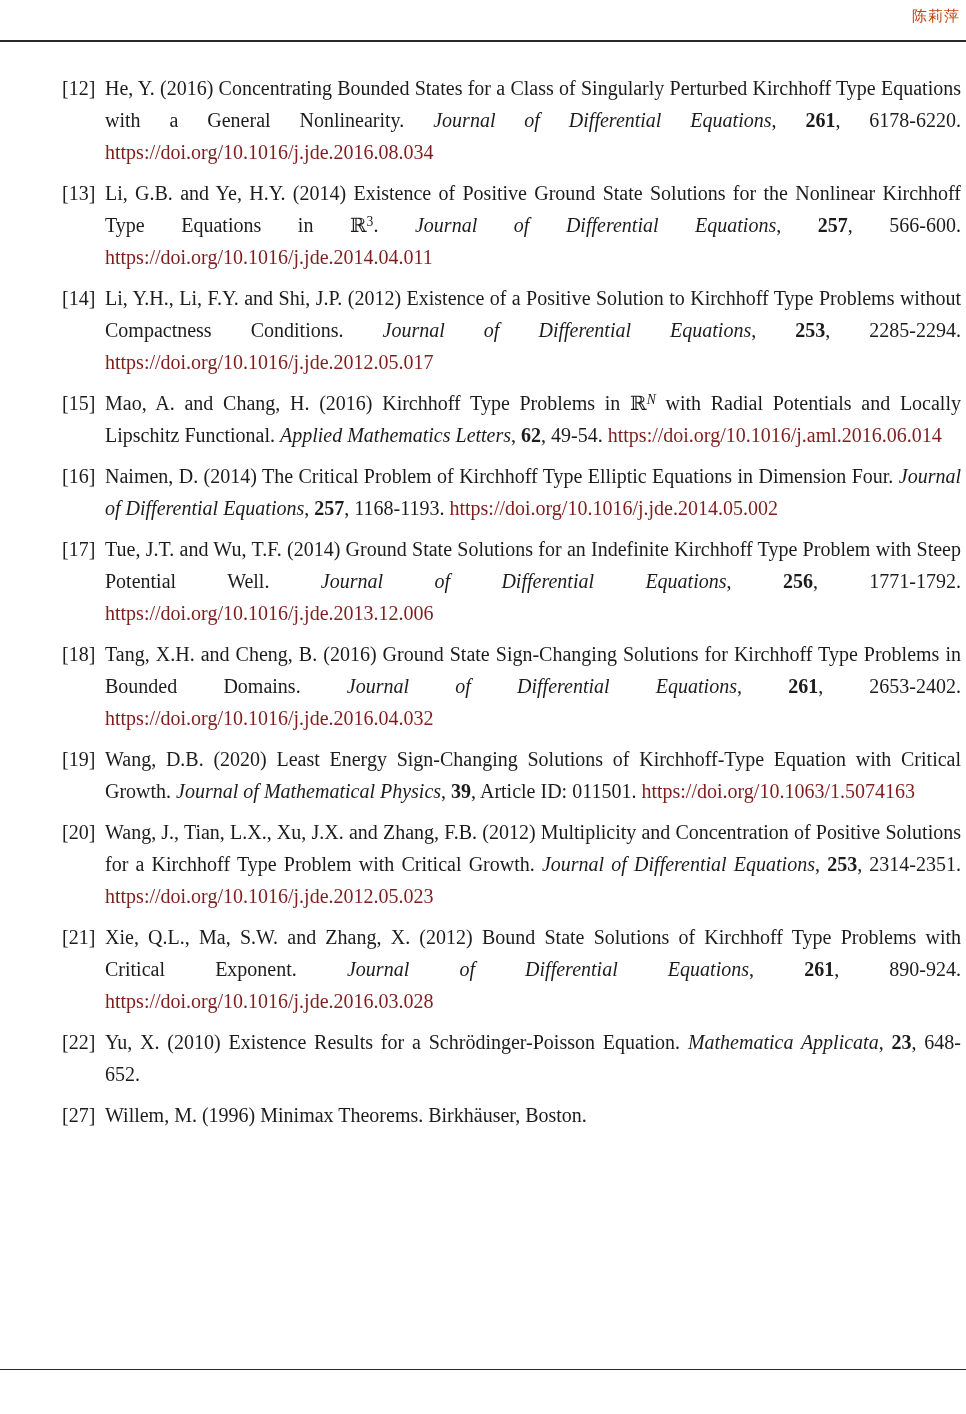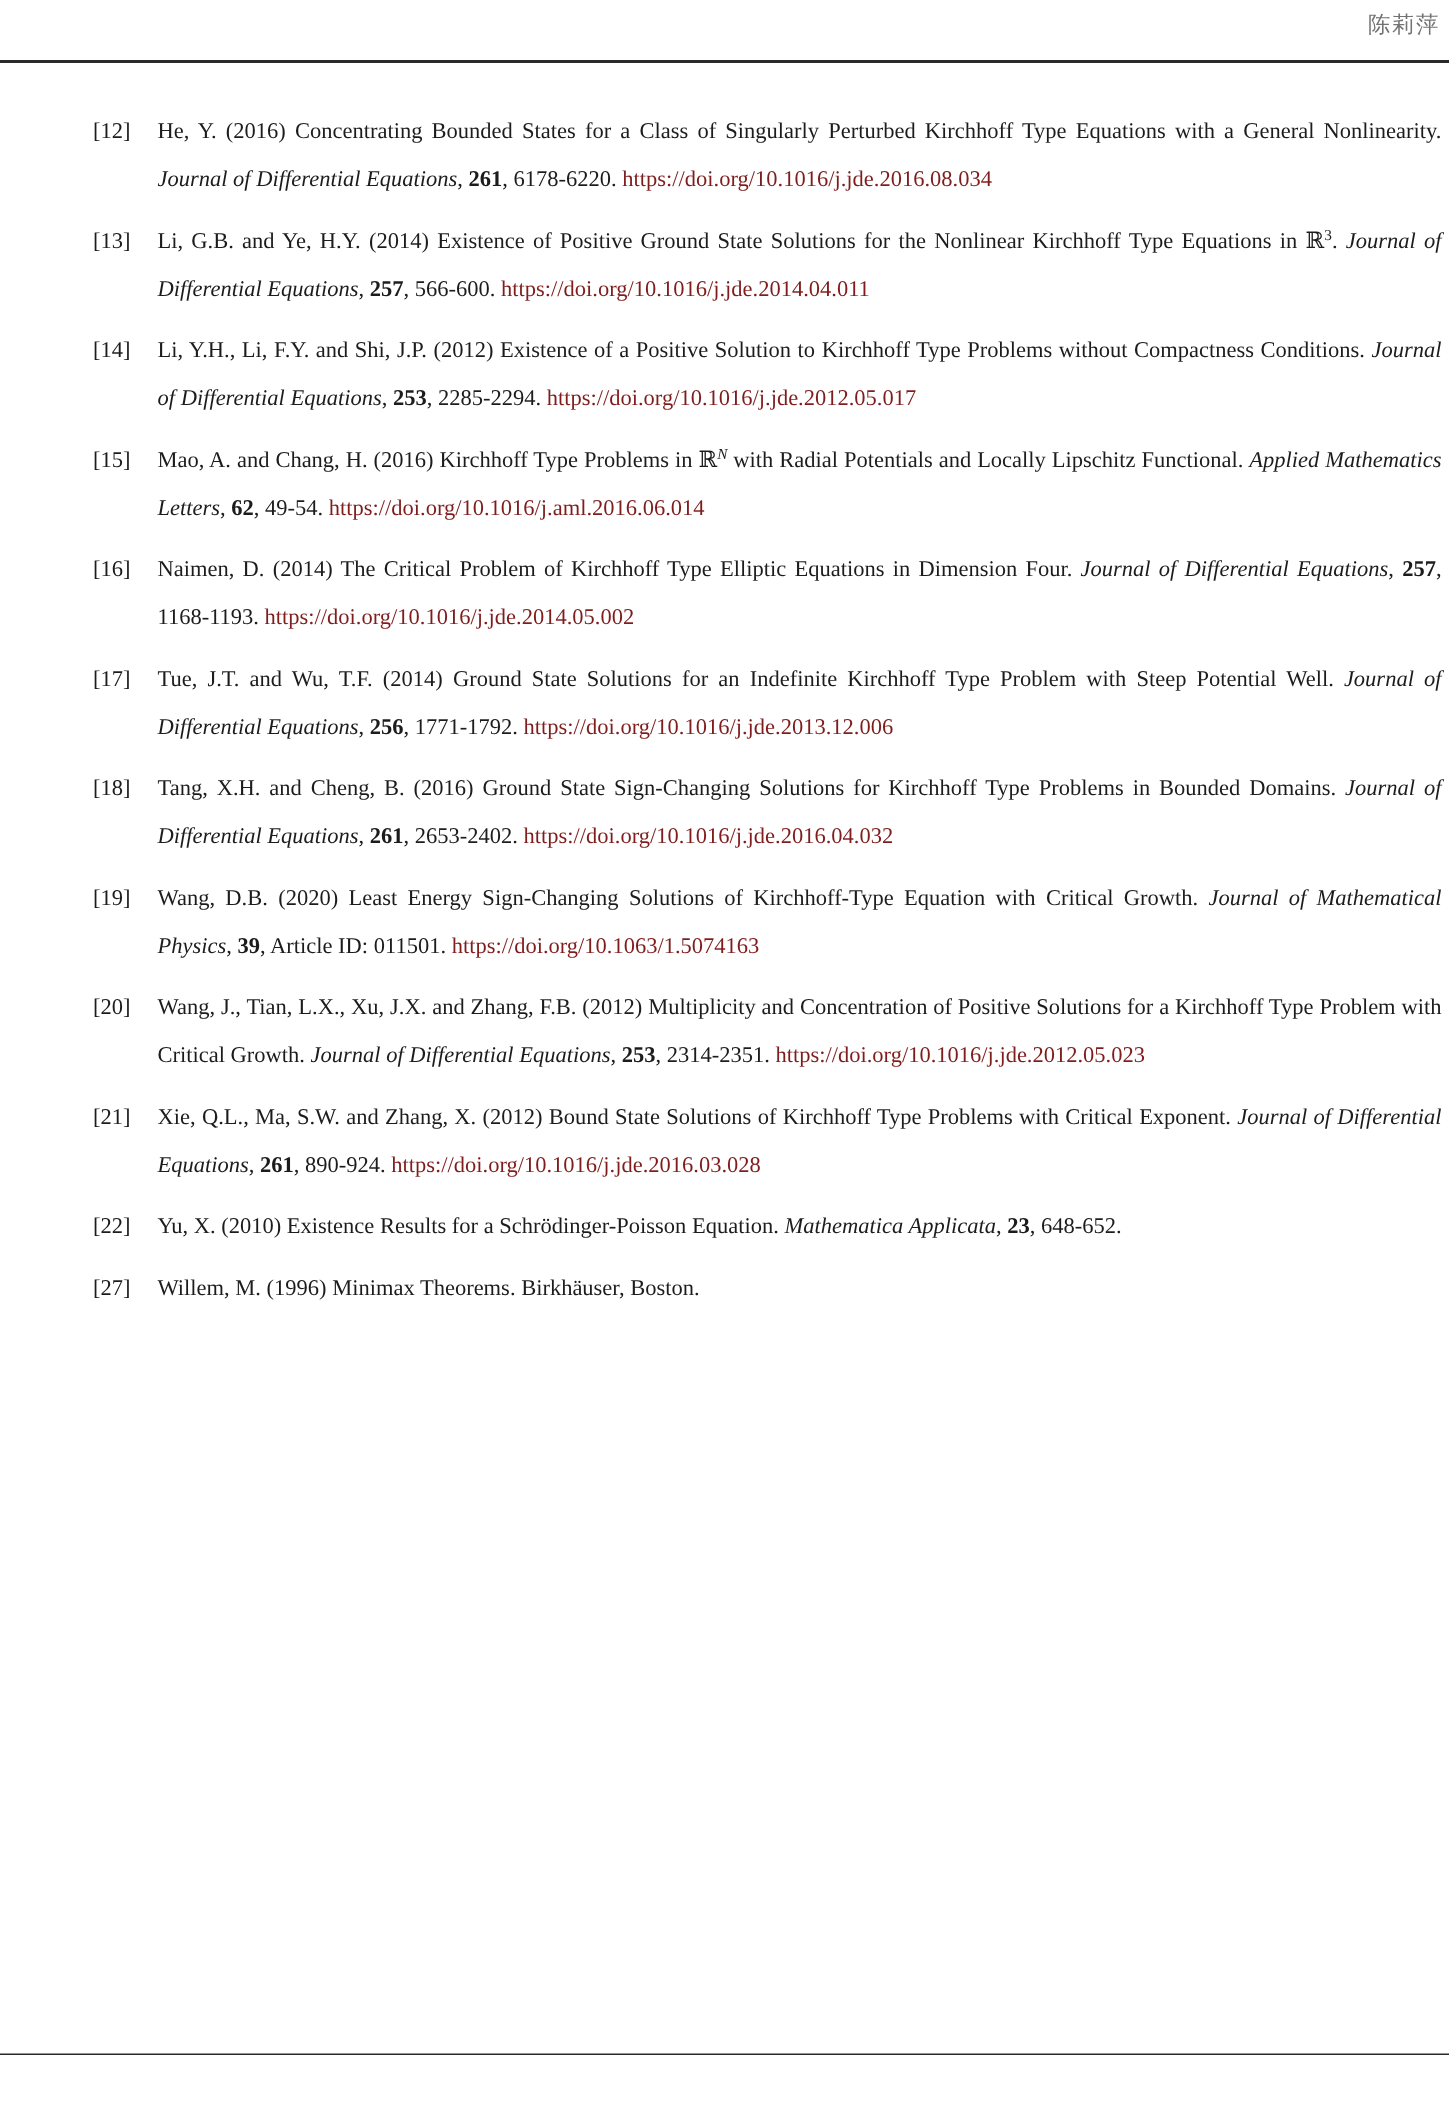--- a/index.html
+++ b/index.html
@@ -14,40 +14,40 @@
     color: #1c1c1c;
     overflow: hidden;
   }
   .page-header {
     position: absolute;
     top: 7px;
     right: 6px;
   }
   .author {
     font-size: 15px;
-    color: #737373;
+    color: #c2410c;
     letter-spacing: 1px;
   }
   .header-rule {
     position: absolute;
     top: 40px;
     left: 0;
     width: 100%;
     height: 2px;
     background: #2a2a2a;
   }
   .references {
     position: absolute;
     top: 72px;
     left: 62px;
     right: 5px;
   }
   .ref-item {
     display: flex;
-    font-size: 15px;
+    font-size: 20px;
     line-height: 32px;
     margin-bottom: 9px;
   }
   .ref-num {
     flex: 0 0 43px;
   }
   .ref-body {
     flex: 1;
     text-align: justify;
   }

